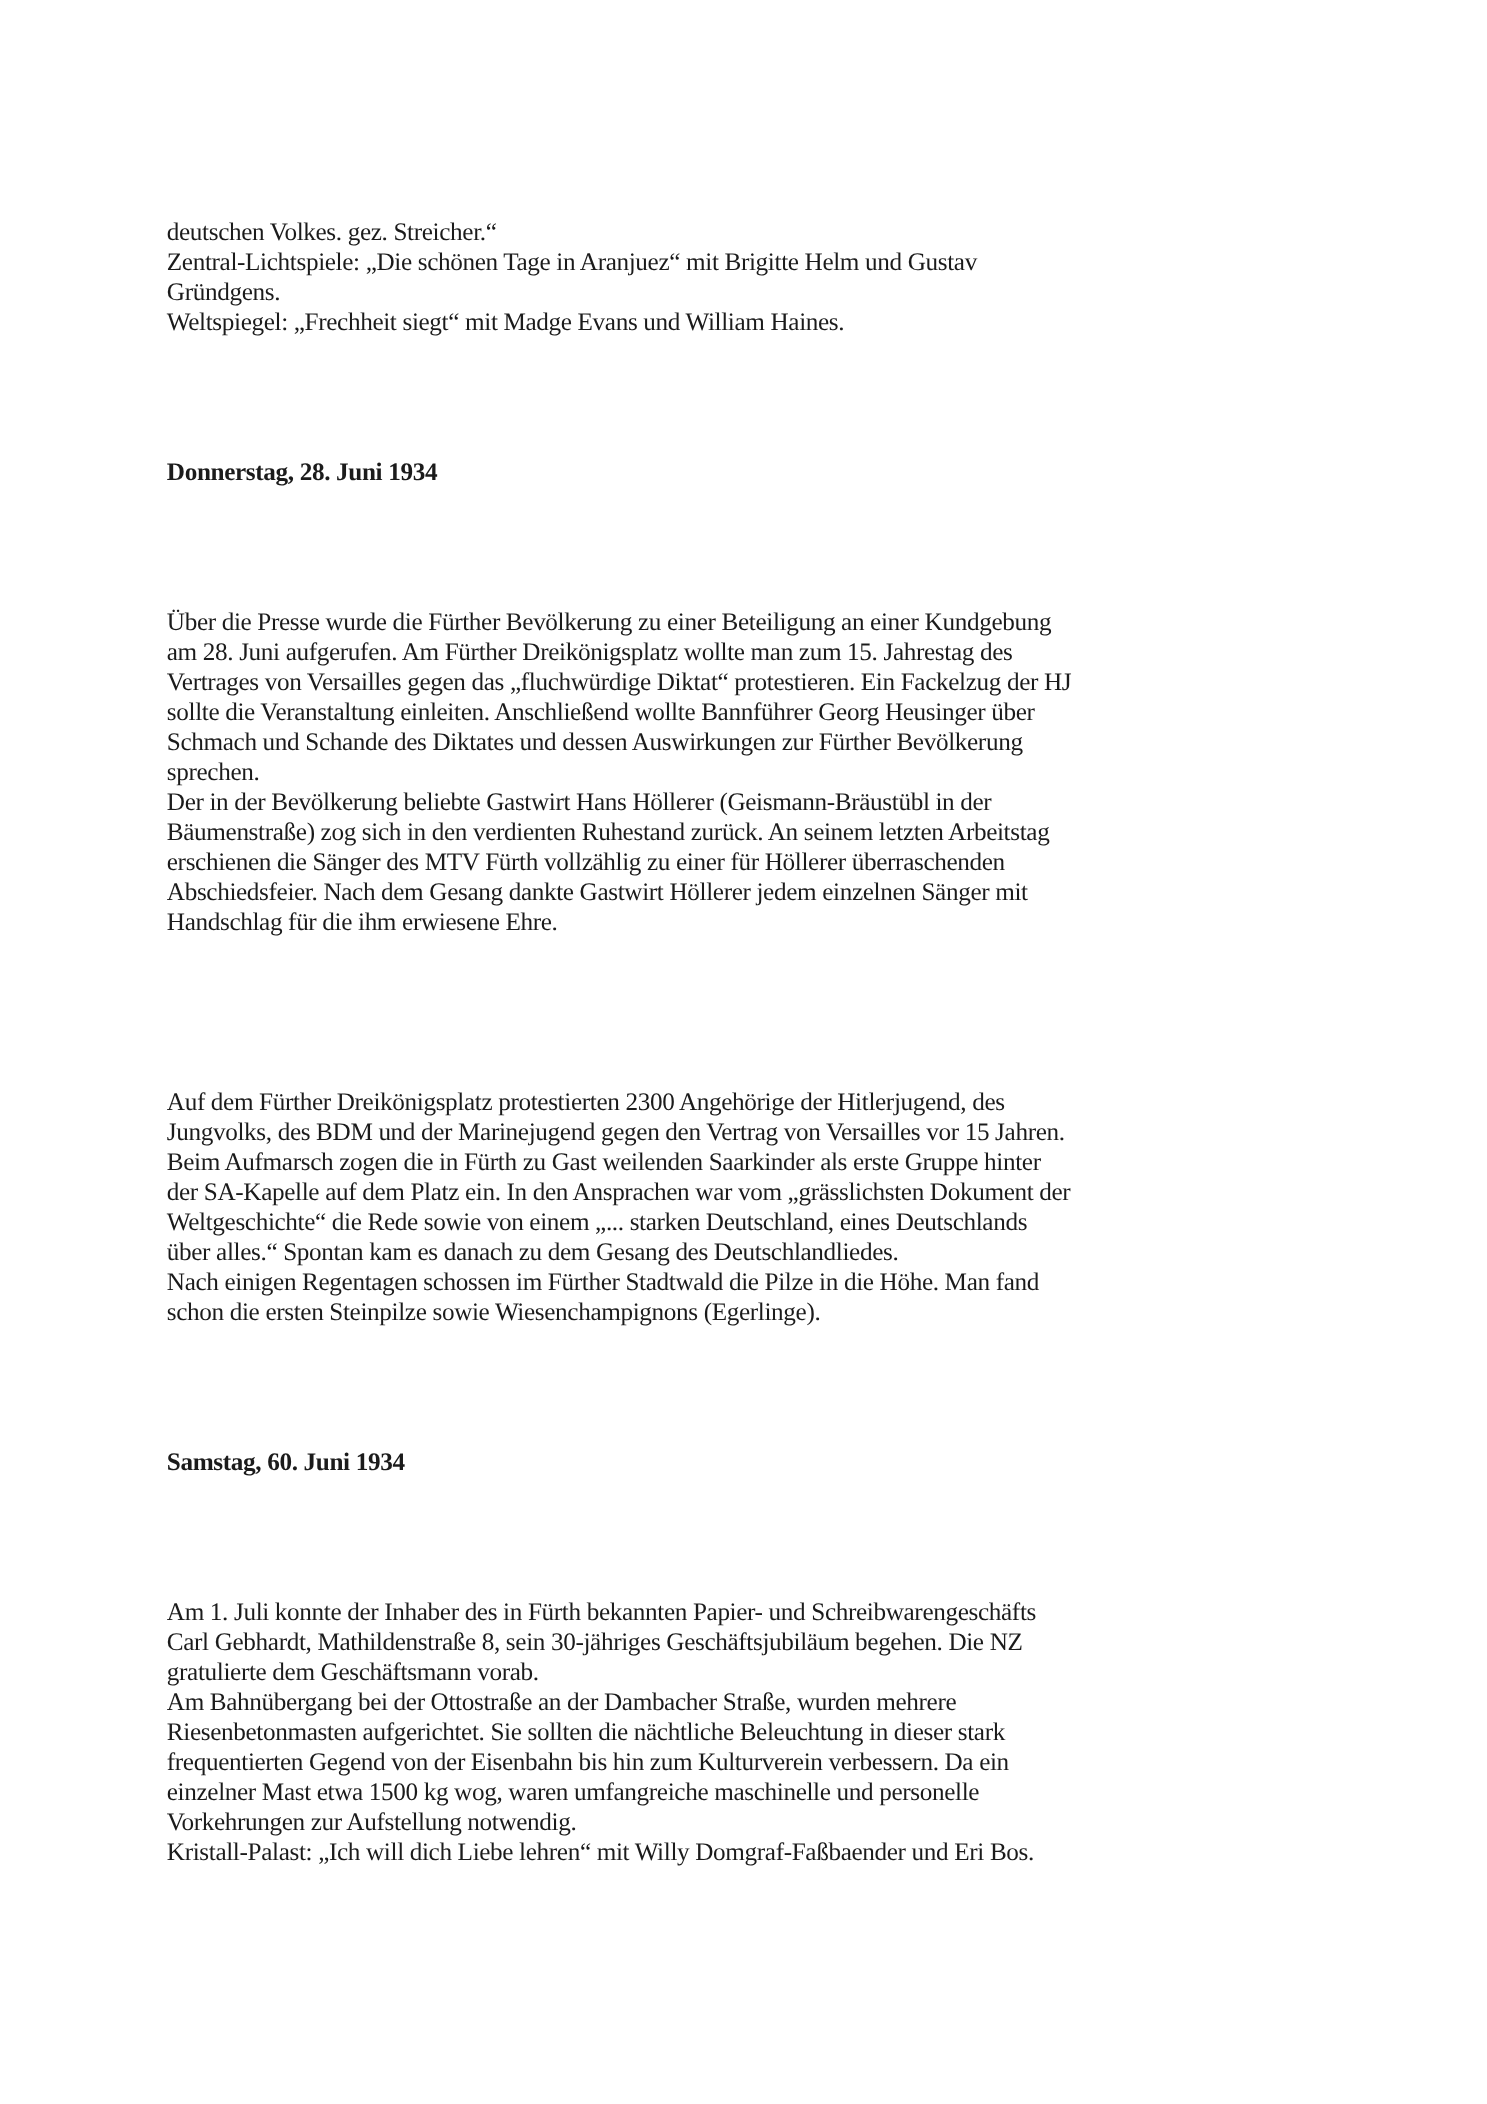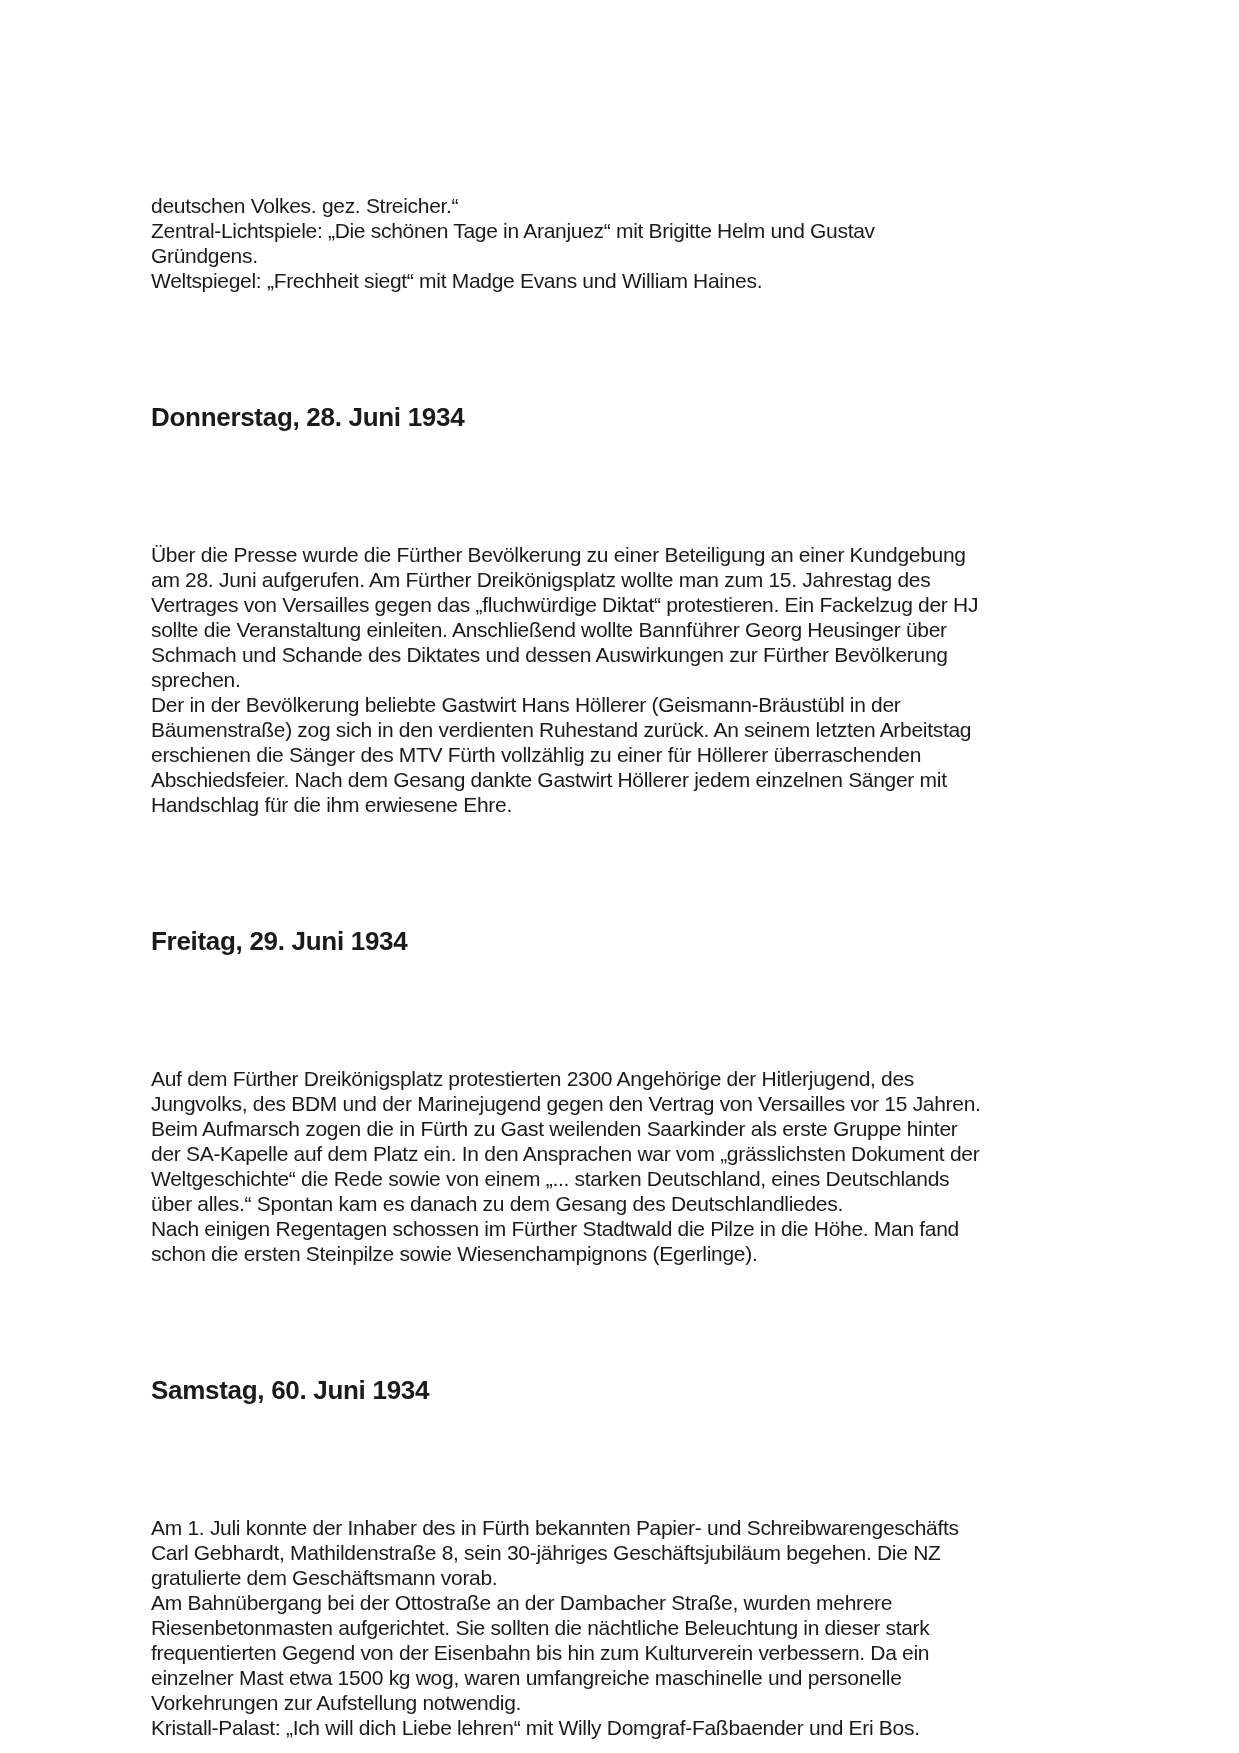--- a/index.html
+++ b/index.html
@@ -19,29 +19,30 @@
     top: 131px;
     width: 1020px;
     font-family: "Liberation Sans", sans-serif;
     font-size: 21px;
     line-height: 25px;
     letter-spacing: -0.3px;
     color: #1b1b1b;
     white-space: pre;
   }
   .block {
-    margin: 12px;
+    margin: 0;
     padding: 0;
+    font-family: Liberation Serif, serif;
   }
   .block + .block {
     margin-top: 25px;
   }
   .heading {
     font-weight: 700;
-    font-size: 26px;
+    font-size: 21px;
     line-height: 25px;
   }
 </style>
 </head>
 <body>
 
 <div class="doc">
   <p class="block paragraph">deutschen Volkes. gez. Streicher.“
 Zentral-Lichtspiele: „Die schönen Tage in Aranjuez“ mit Brigitte Helm und Gustav
 Gründgens.
@@ -54,21 +55,20 @@
 Vertrages von Versailles gegen das „fluchwürdige Diktat“ protestieren. Ein Fackelzug der HJ
 sollte die Veranstaltung einleiten. Anschließend wollte Bannführer Georg Heusinger über
 Schmach und Schande des Diktates und dessen Auswirkungen zur Fürther Bevölkerung
 sprechen.
 Der in der Bevölkerung beliebte Gastwirt Hans Höllerer (Geismann-Bräustübl in der
 Bäumenstraße) zog sich in den verdienten Ruhestand zurück. An seinem letzten Arbeitstag
 erschienen die Sänger des MTV Fürth vollzählig zu einer für Höllerer überraschenden
 Abschiedsfeier. Nach dem Gesang dankte Gastwirt Höllerer jedem einzelnen Sänger mit
 Handschlag für die ihm erwiesene Ehre.</p>
 
-  <h2 class="block heading">Freitag, 29. Juni 1934</h2>
 
   <p class="block paragraph">Auf dem Fürther Dreikönigsplatz protestierten 2300 Angehörige der Hitlerjugend, des
 Jungvolks, des BDM und der Marinejugend gegen den Vertrag von Versailles vor 15 Jahren.
 Beim Aufmarsch zogen die in Fürth zu Gast weilenden Saarkinder als erste Gruppe hinter
 der SA-Kapelle auf dem Platz ein. In den Ansprachen war vom „grässlichsten Dokument der
 Weltgeschichte“ die Rede sowie von einem „... starken Deutschland, eines Deutschlands
 über alles.“ Spontan kam es danach zu dem Gesang des Deutschlandliedes.
 Nach einigen Regentagen schossen im Fürther Stadtwald die Pilze in die Höhe. Man fand
 schon die ersten Steinpilze sowie Wiesenchampignons (Egerlinge).</p>
 

